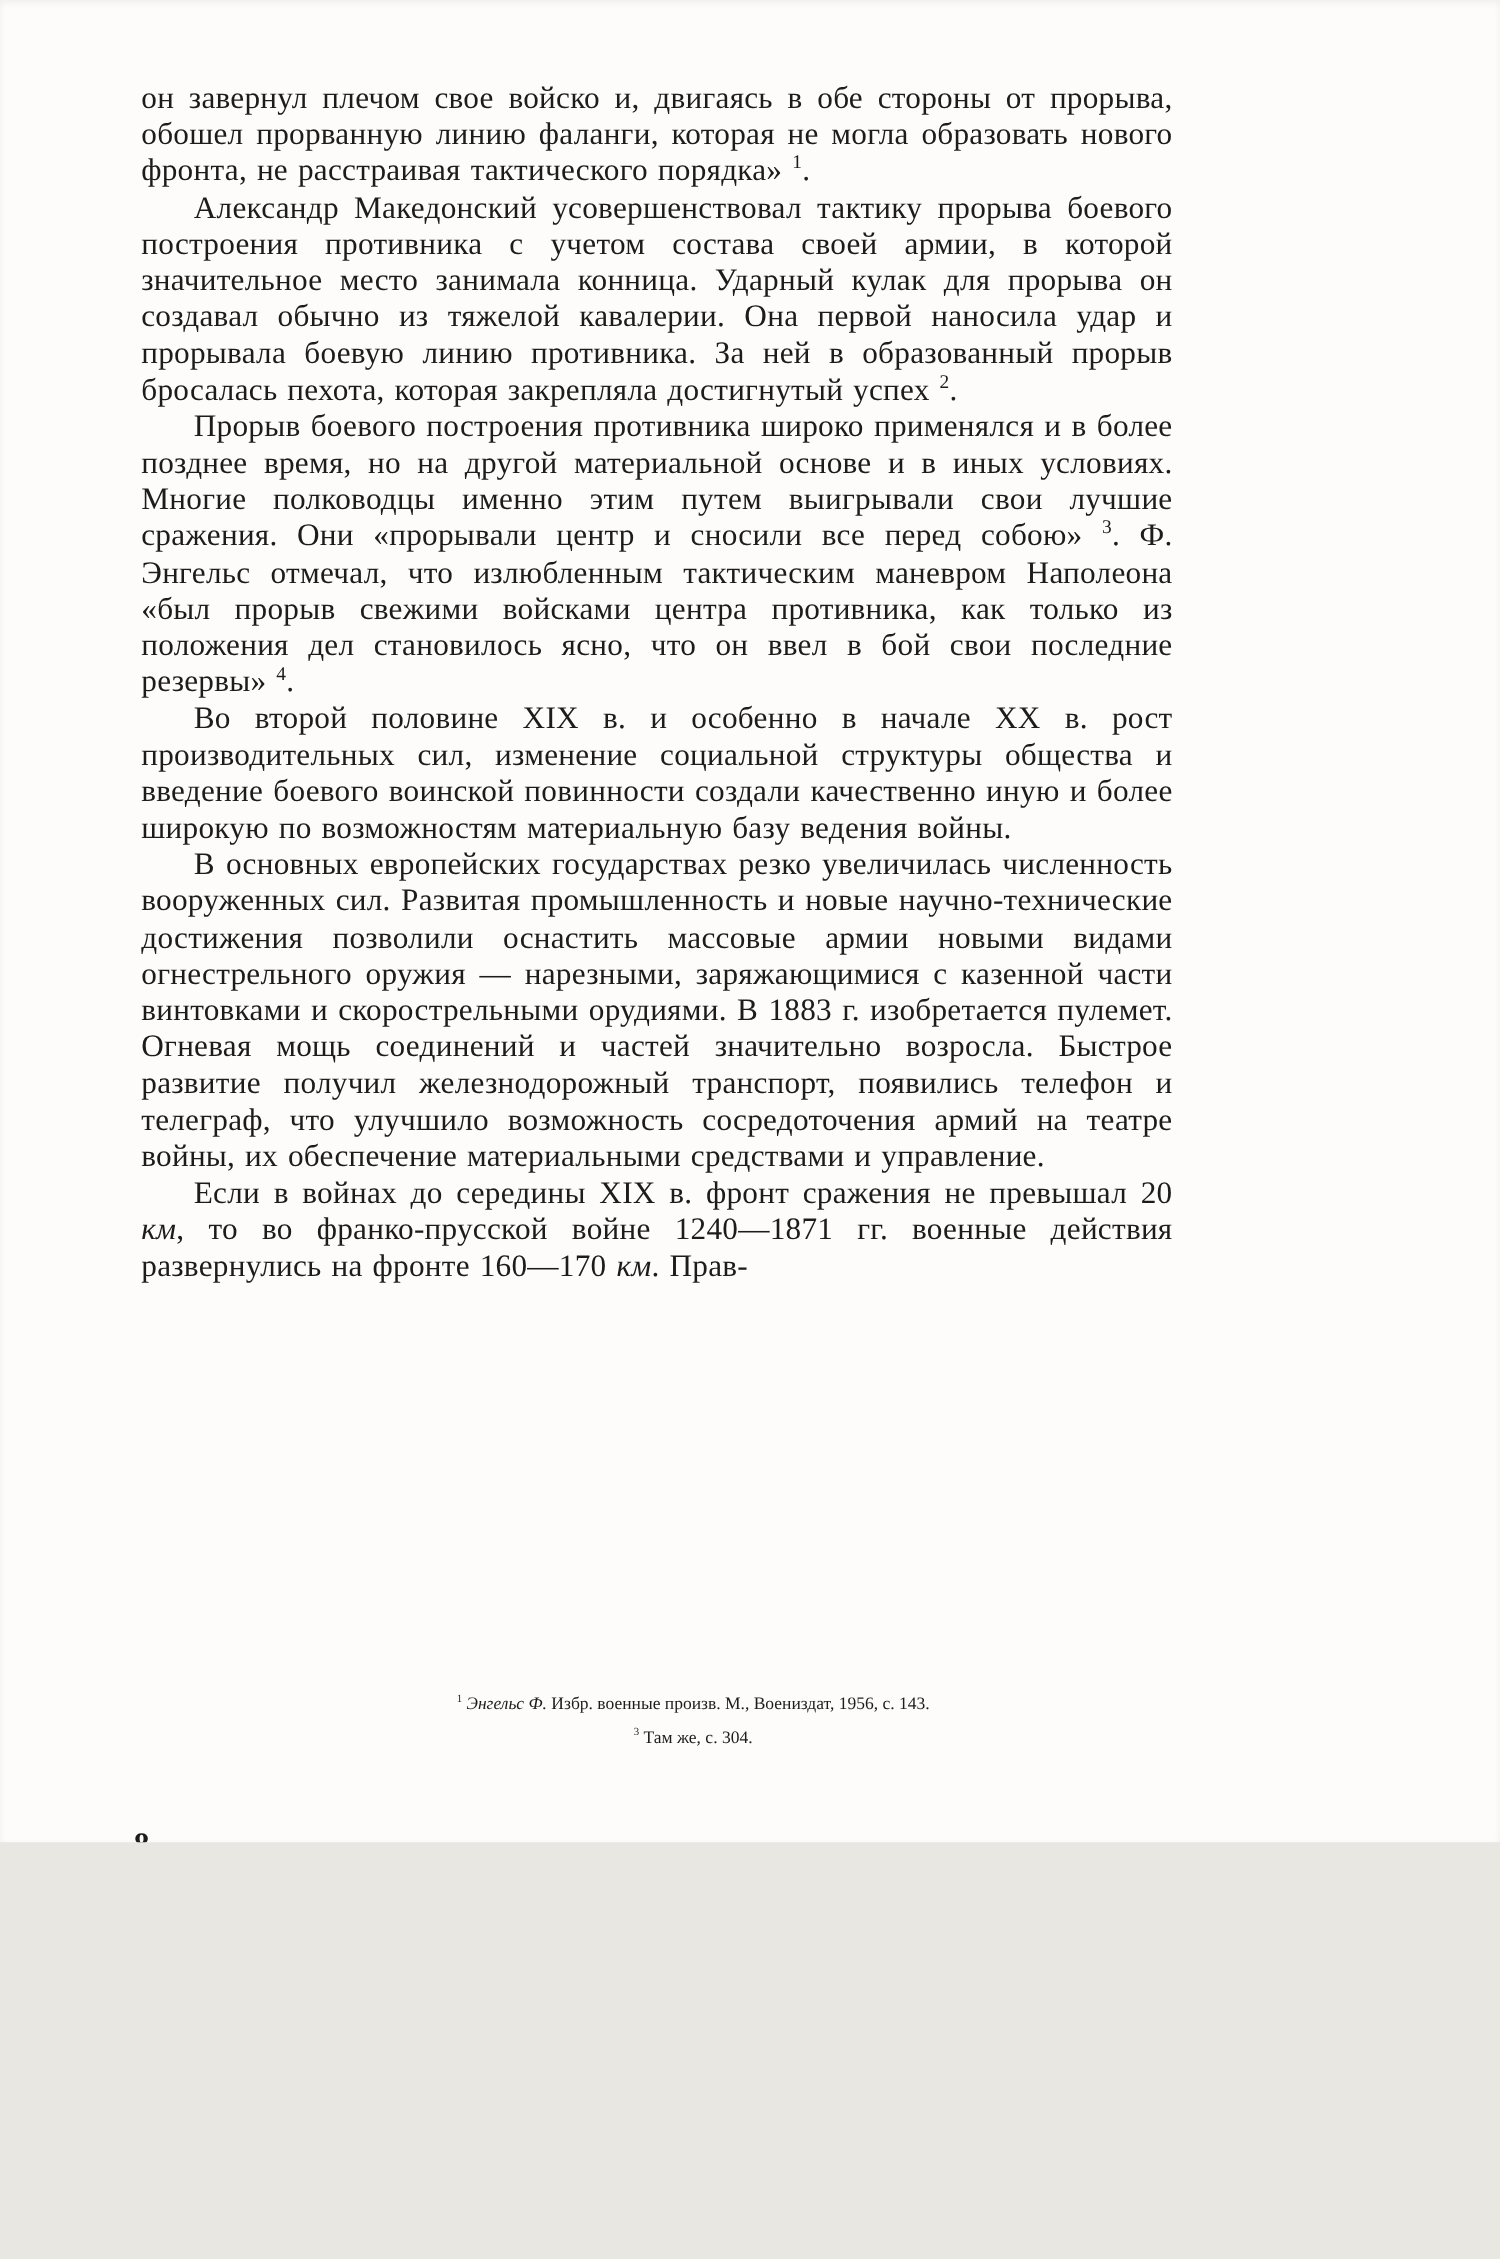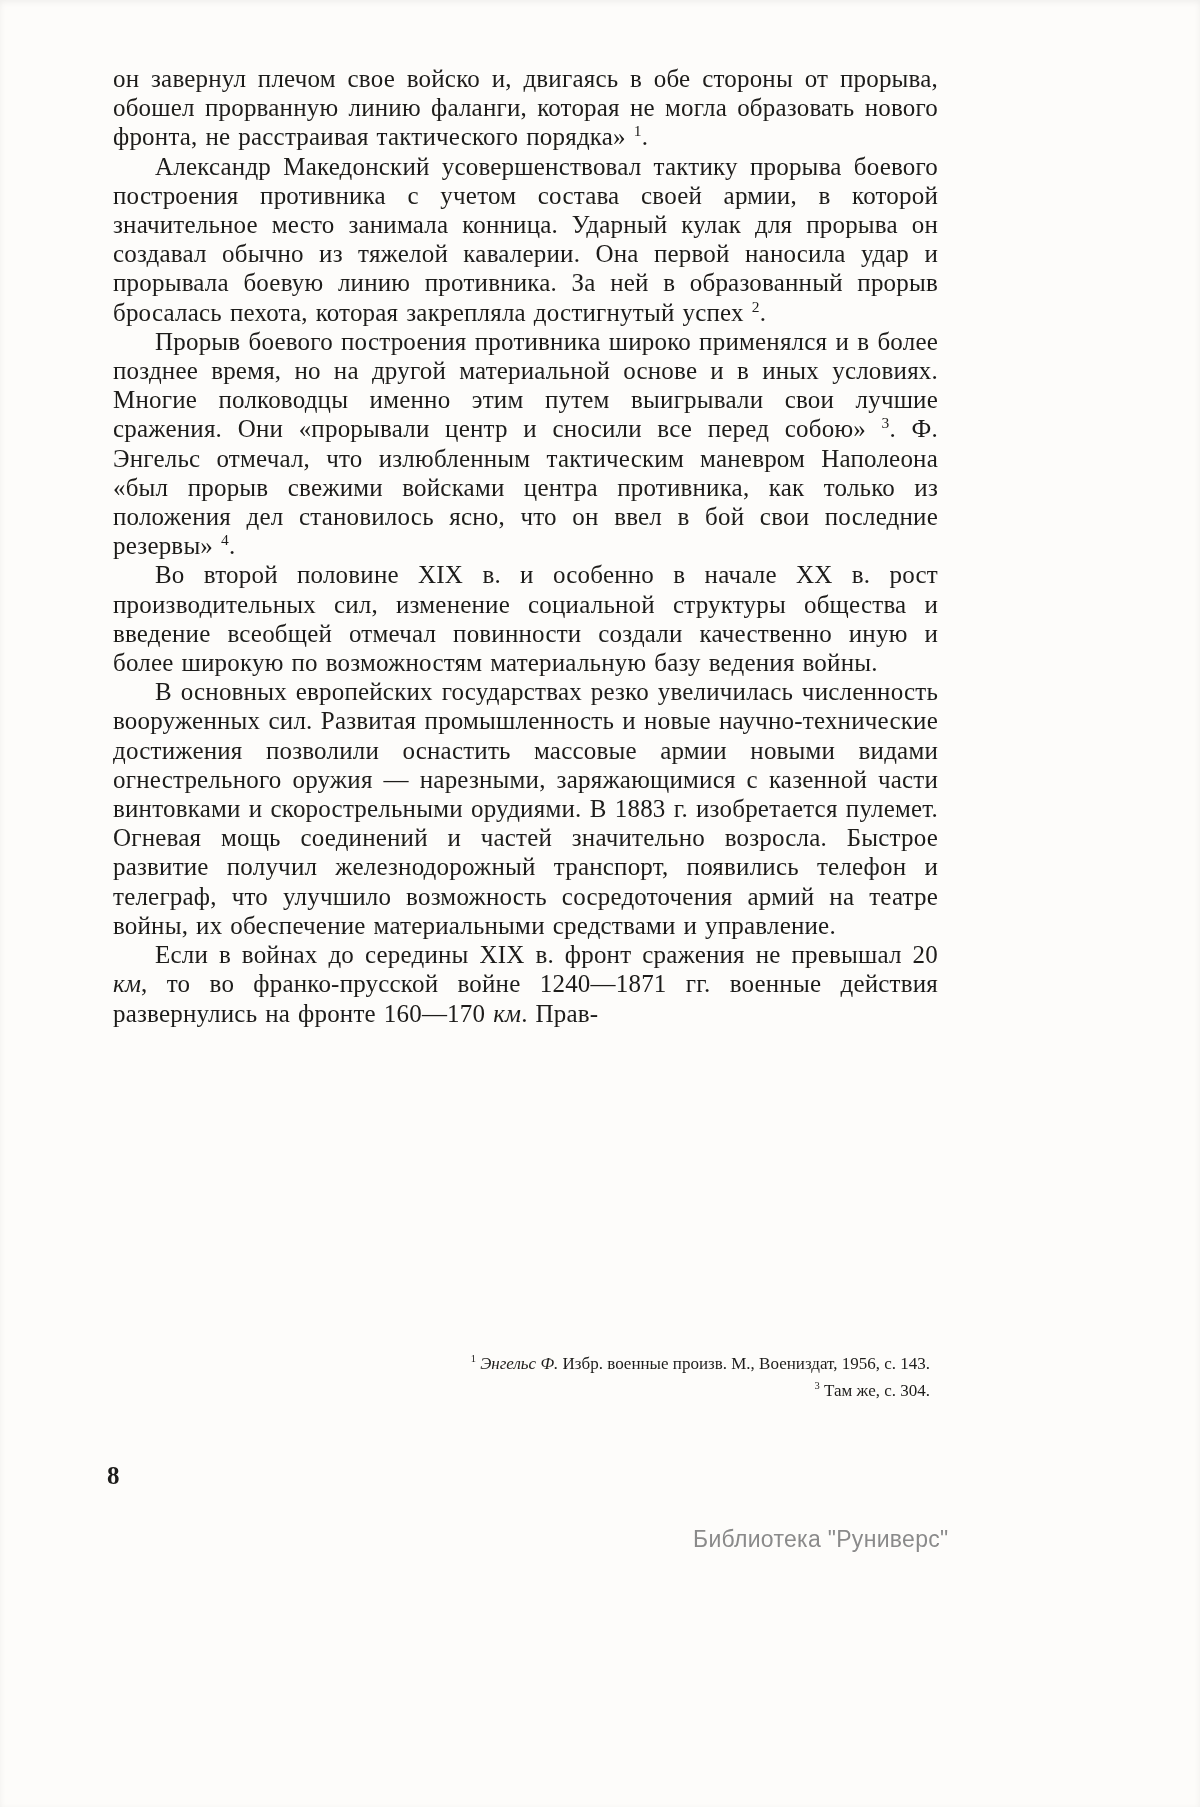--- a/index.html
+++ b/index.html
@@ -3,21 +3,21 @@
 <meta charset="utf-8">
 <style>
   html, body {
     margin: 0;
     padding: 0;
     background: #e9e7e2;
   }
   .page {
     position: relative;
     width: 1200px;
-    height: 1807px;
+    height: 1474px;
     margin: 0 auto;
     background: #fdfcfa;
     font-family: "Liberation Serif", serif;
     color: #1d1c1a;
     overflow: hidden;
     box-shadow: inset 0 2px 6px rgba(0,0,0,0.06);
   }
   .text-block {
     position: absolute;
     left: 113px;
@@ -38,26 +38,26 @@
   }
   sup {
     font-size: 62%;
     line-height: 0;
     vertical-align: super;
   }
   em {
   }
   .footnotes {
     position: absolute;
-    left: 105px;
+    left: 122px;
     top: 1350px;
     width: 825px;
-    font-size: 17px;
+    font-size: 14px;
     line-height: 27px;
-    text-align: right;
+    text-align: center;
   }
   .footnote {
     text-indent: 40px;
     margin: 0;
   }
   .page-number {
     position: absolute;
     left: 107px;
     top: 1462px;
     font-size: 25px;
@@ -75,21 +75,21 @@
   }
 </style>
 </head>
 <body>
 
 <div class="page">
   <div class="text-block">
       <p class="para"><span>он завернул плечом свое войско и, двигаясь в обе стороны от прорыва, обошел прорванную линию фаланги, которая не могла образовать нового фронта, не расстраивая тактического порядка» </span><sup>1</sup><span>.</span></p>
       <p class="para indent"><span>Александр Македонский усовершенствовал тактику прорыва боевого построения противника с учетом состава своей армии, в которой значительное место занимала конница. Ударный кулак для прорыва он создавал обычно из тяжелой кавалерии. Она первой наносила удар и прорывала боевую линию противника. За ней в образованный прорыв бросалась пехота, которая закрепляла достигнутый успех </span><sup>2</sup><span>.</span></p>
       <p class="para indent"><span>Прорыв боевого построения противника широко применялся и в более позднее время, но на другой материальной основе и в иных условиях. Многие полководцы именно этим путем выигрывали свои лучшие сражения. Они «прорывали центр и сносили все перед собою» </span><sup>3</sup><span>. Ф. Энгельс отмечал, что излюбленным тактическим маневром Наполеона «был прорыв свежими войсками центра противника, как только из положения дел становилось ясно, что он ввел в бой свои последние резервы» </span><sup>4</sup><span>.</span></p>
-      <p class="para indent"><span>Во второй половине XIX в. и особенно в начале XX в. рост производительных сил, изменение социальной структуры общества и введение всеобщей отмечал повинности создали качественно иную и более широкую по возможностям материальную базу ведения войны.</span></p>
+      <p class="para indent"><span>Во второй половине XIX в. и особенно в начале XX в. рост производительных сил, изменение социальной структуры общества и введение боевого воинской повинности создали качественно иную и более широкую по возможностям материальную базу ведения войны.</span></p>
       <p class="para indent"><span>В основных европейских государствах резко увеличилась численность вооруженных сил. Развитая промышленность и новые научно-технические достижения позволили оснастить массовые армии новыми видами огнестрельного оружия — нарезными, заряжающимися с казенной части винтовками и скорострельными орудиями. В 1883 г. изобретается пулемет. Огневая мощь соединений и частей значительно возросла. Быстрое развитие получил железнодорожный транспорт, появились телефон и телеграф, что улучшило возможность сосредоточения армий на театре войны, их обеспечение материальными средствами и управление.</span></p>
       <p class="para indent"><span>Если в войнах до середины XIX в. фронт сражения не превышал 20 </span><em>км</em><span>, то во франко-прусской войне 1240—1871 гг. военные действия развернулись на фронте 160—170 </span><em>км</em><span>. Прав-</span></p>
     </div>
   <div class="footnotes">
       <div class="footnote"><sup>1</sup><span> </span><em>Энгельс Ф.</em><span> Избр. военные произв. М., Воениздат, 1956, с. 143.</span></div>
       <div class="footnote"><sup>3</sup><span> Там же, с. 304.</span></div>
     </div>
   <div class="page-number">8</div>
   <div class="watermark" style="color: rgb(138, 138, 138);">Библиотека "Руниверс"</div>
 </div>

